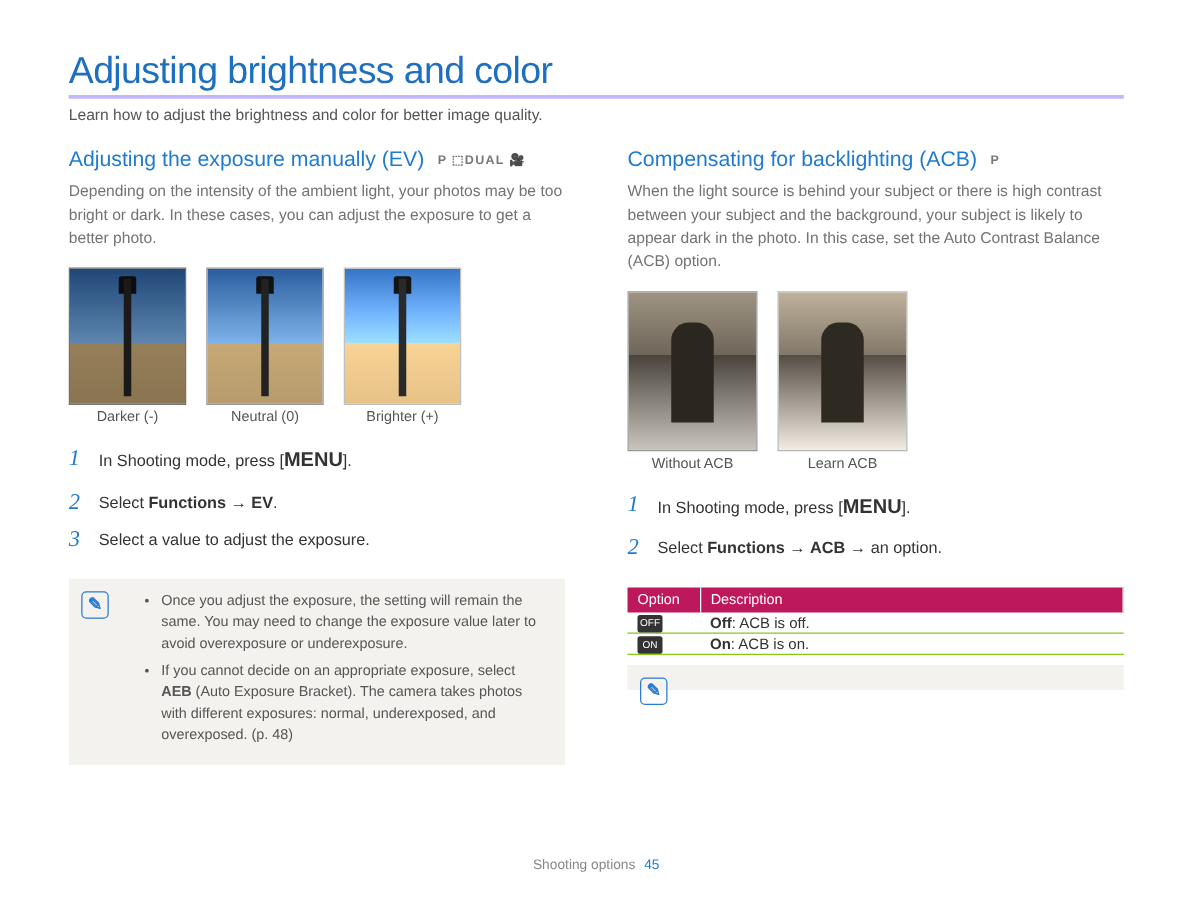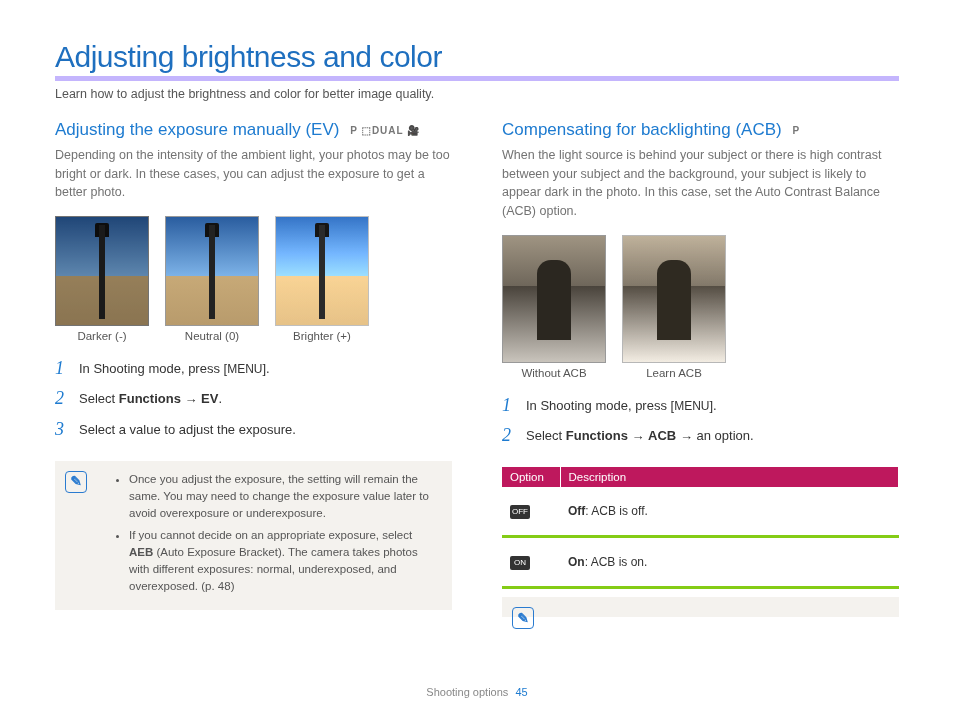--- a/index.html
+++ b/index.html
@@ -10,21 +10,21 @@
     width: 954px;
     height: 720px;
     background: #fff;
     padding: 40px 55px 20px 55px;
     position: relative;
   }
   .page-title {
     font-size: 30px;
     font-weight: 300;
     color: #1e6fbf;
-    border-bottom: 5px solid #c4b5fd;
+    border-bottom: 3px solid #c4b5fd;
     padding-bottom: 2px;
     margin-bottom: 6px;
     letter-spacing: -0.5px;
   }
   .page-intro {
     font-size: 12.5px;
     color: #555;
     margin-bottom: 18px;
   }
   .columns { display: flex; gap: 50px; }
@@ -96,22 +96,22 @@
     position: absolute; left: 0; top: 2px;
     font-size: 18px; font-style: italic;
     font-family: Georgia, serif;
     color: #1e7bd0;
     font-weight: 400;
   }
   .btn-label {
     font-weight: bold;
   }
   .menu-pill {
-    font-weight: normal;
-    font-size: 12px;
+    font-weight: bold;
+    font-size: 16px;
   }
   .note-box {
     background: #f4f2ee;
     padding: 10px 14px 10px 46px;
     font-size: 11.5px;
     color: #555;
     line-height: 1.5;
     position: relative;
     margin-top: 8px;
   }
@@ -134,22 +134,22 @@
   table.opt thead th {
     background: #be185d;
     color: #fff;
     font-weight: 400;
     font-size: 11.5px;
     text-align: left;
     padding: 4px 8px;
     border-right: 1px solid #fff;
   }
   table.opt tbody td {
-    padding: 16px 8px;
-    border-bottom: 3px solid #84cc16;
+    padding: 0 8px;
+    border-bottom: 1px solid #84cc16;
     vertical-align: middle;
   }
   .opt-icon {
     display: inline-block; width: 20px; height: 14px;
     background: #333; color:#fff; font-size:8px; line-height:14px; text-align:center; border-radius:2px;
     position:relative;
   }
   .auto-pill{
     display:inline-block;background:#222;color:#fff;font-size:9px;padding:0 3px;border-radius:2px;font-weight:bold;letter-spacing:0.5px;
   }

